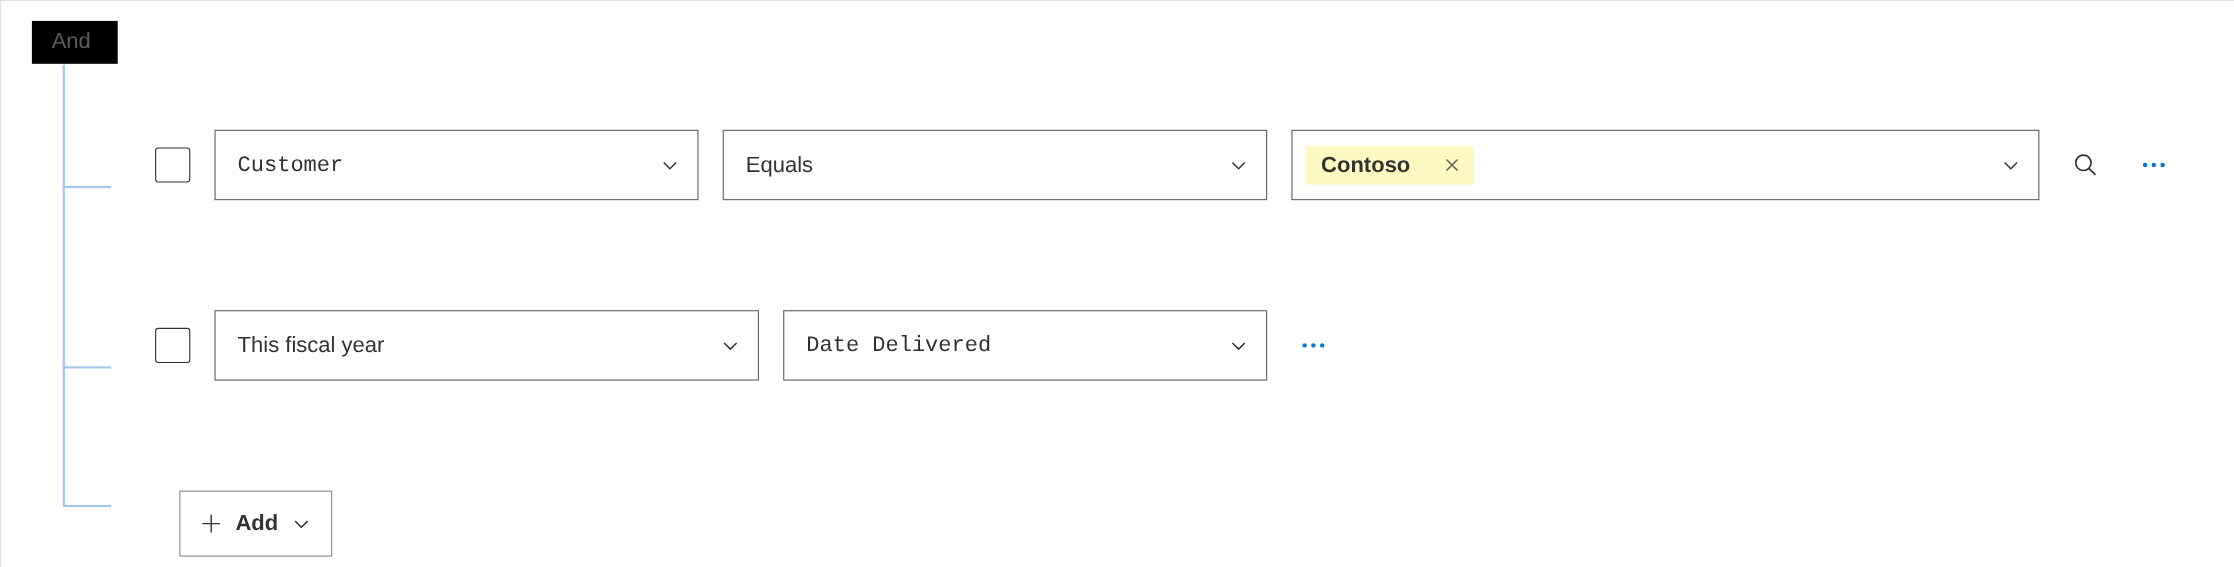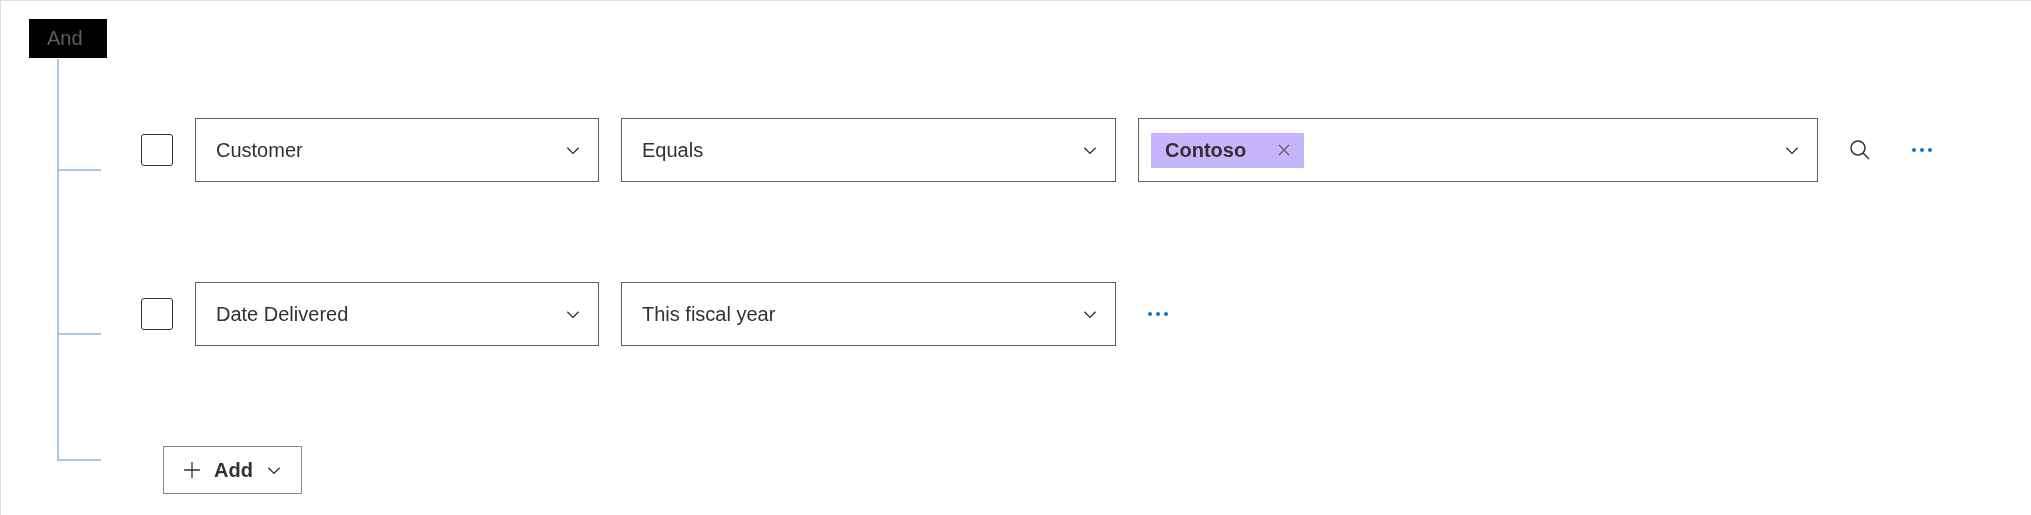--- a/index.html
+++ b/index.html
@@ -81,36 +81,36 @@
       align-items: center;
       justify-content: space-between;
       border: 1.5px solid #605e5c;
       background: #ffffff;
       height: 64px;
       padding: 0 16px 0 20px;
       cursor: pointer;
       color: #323130;
       font-size: 20px;
     }
-    .dropdown.field { width: 404px; }
+    .dropdown.field { width: 440px; font-family: Liberation Mono, monospace; }
     .dropdown.operator { width: 495px; }
     .dropdown.value { width: 680px; padding-left: 12px; }
     .chevron-icon {
       display: inline-flex;
       align-items: center;
       justify-content: center;
     }
     .chevron-icon svg {
       width: 18px;
       height: 18px;
     }
     .tag {
       display: inline-flex;
       align-items: center;
-      background: #c4b5fd;
+      background: #fef9c3;
       padding: 6px 12px 6px 14px;
       font-weight: 600;
       gap: 30px;
     }
     .tag-close {
       display: inline-flex;
       align-items: center;
       justify-content: center;
       cursor: pointer;
       color: #605e5c;
@@ -144,21 +144,21 @@
     }
     .add-row {
       display: flex;
       align-items: center;
     }
     .add-button {
       display: inline-flex;
       align-items: center;
       border: 1.5px solid #8a8886;
       background: #ffffff;
-      height: 48px;
+      height: 60px;
       padding: 0 18px 0 18px;
       cursor: pointer;
       font-size: 20px;
       font-weight: 600;
       color: #323130;
       gap: 12px;
       margin-left: 22px;
     }
     .add-button .plus-icon {
       display: inline-flex;
@@ -247,31 +247,31 @@
             <circle cx="4" cy="4" r="2" fill="#0078d4"></circle>
             <circle cx="12" cy="4" r="2" fill="#0078d4"></circle>
             <circle cx="20" cy="4" r="2" fill="#0078d4"></circle>
           </svg>
       </span>
     </div>
 
     <div class="filter-row">
       <div class="checkbox"></div>
 
+      <div class="dropdown operator">
+        <span>This fiscal year</span>
+        <span class="chevron-icon">
+          <svg viewBox="0 0 16 16" fill="none">
+              <path d="M3 6l5 5 5-5" stroke="#323130" stroke-width="1.2"></path>
+            </svg>
+        </span>
+      </div>
+
       <div class="dropdown field">
         <span>Date Delivered</span>
-        <span class="chevron-icon">
-          <svg viewBox="0 0 16 16" fill="none">
-              <path d="M3 6l5 5 5-5" stroke="#323130" stroke-width="1.2"></path>
-            </svg>
-        </span>
-      </div>
-
-      <div class="dropdown operator">
-        <span>This fiscal year</span>
         <span class="chevron-icon">
           <svg viewBox="0 0 16 16" fill="none">
               <path d="M3 6l5 5 5-5" stroke="#323130" stroke-width="1.2"></path>
             </svg>
         </span>
       </div>
 
       <span class="more-icon">
         <svg width="24" height="8" viewBox="0 0 24 8">
             <circle cx="4" cy="4" r="2" fill="#0078d4"></circle>

